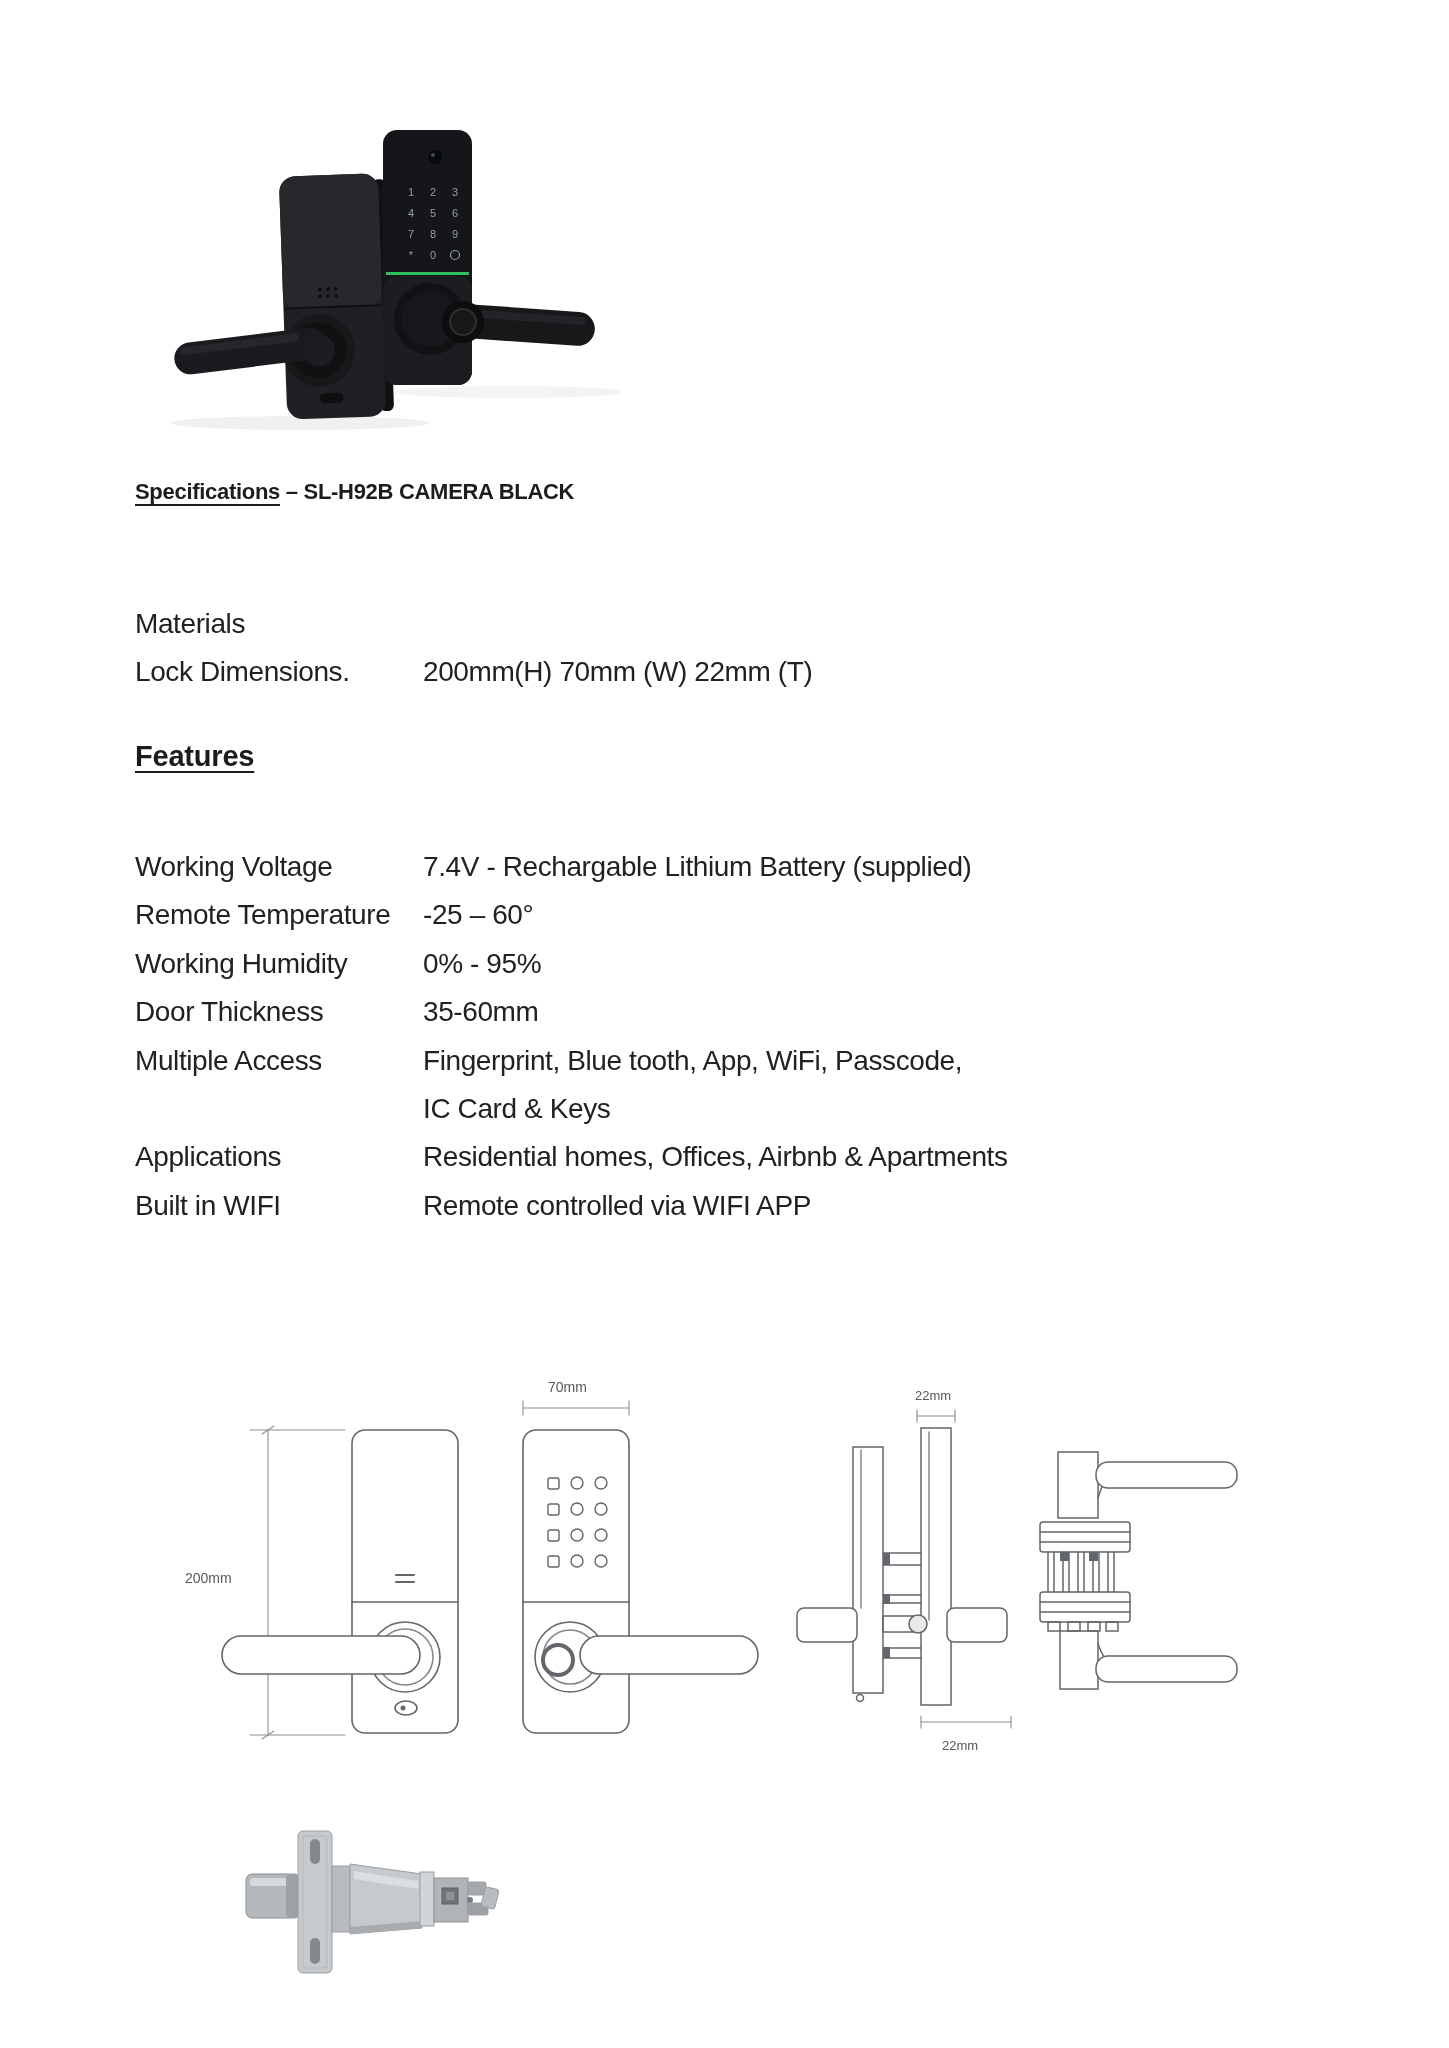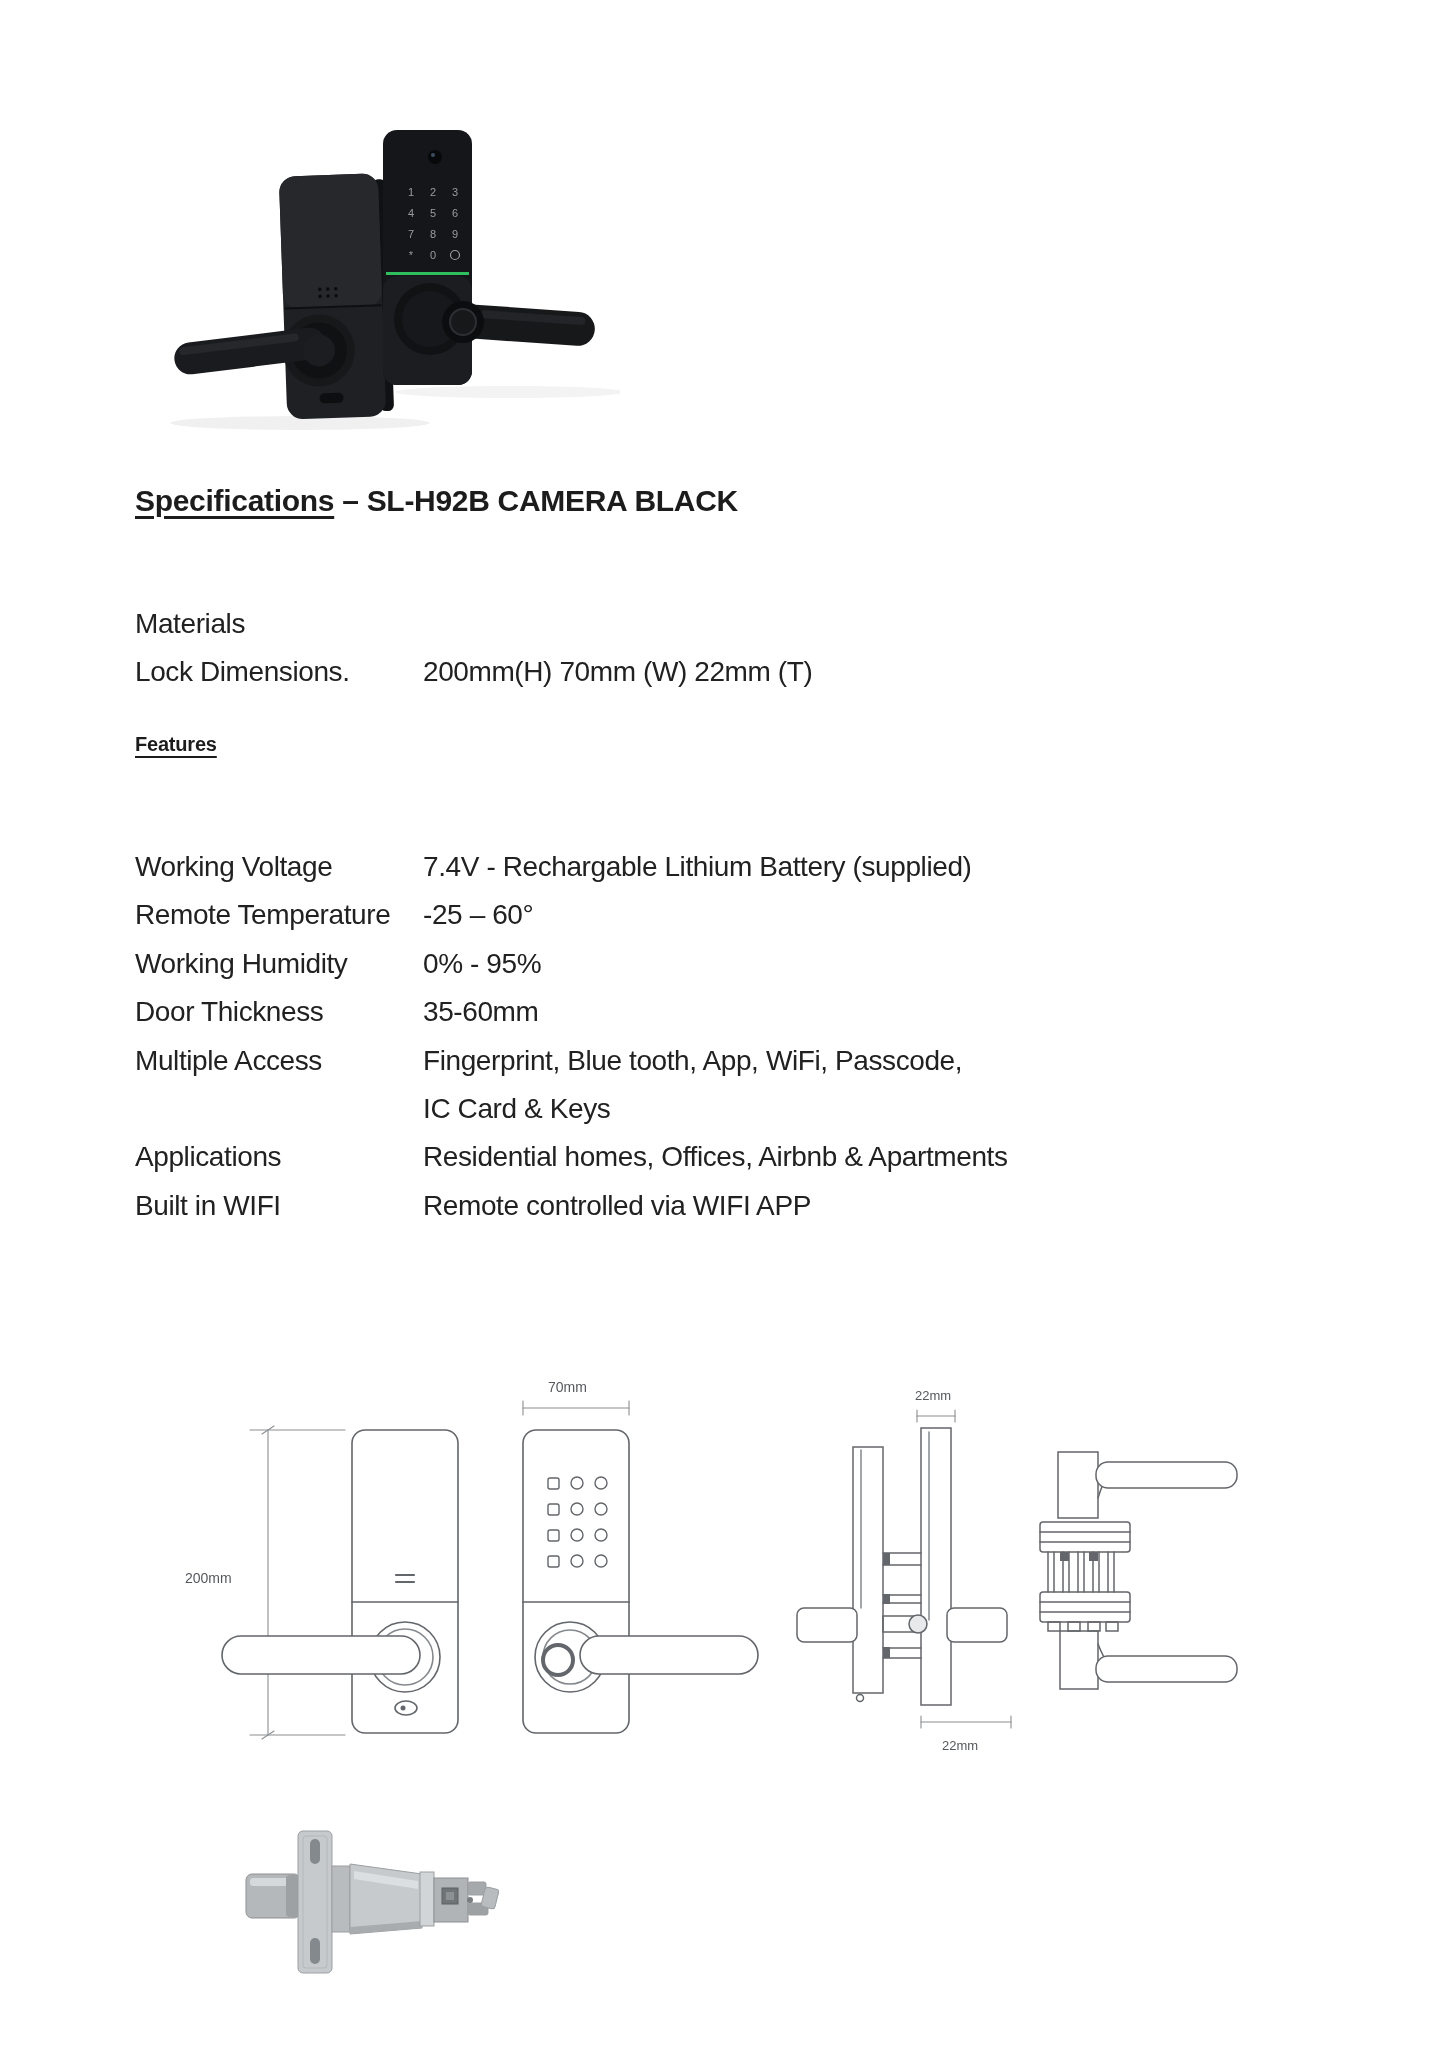--- a/index.html
+++ b/index.html
@@ -3,26 +3,26 @@
 <meta charset="utf-8">
 <style>
   html,body{margin:0;padding:0;}
   body{
     width:1449px;height:2048px;position:relative;background:#ffffff;
     font-family:"Liberation Sans",sans-serif;color:#1c1c1c;overflow:hidden;
   }
   .abs{position:absolute;}
   
   .heading{
-    left:135px;top:464px;font-size:30px;font-weight:bold;letter-spacing:-0.3px;
+    left:135px;top:464px;font-size:22px;font-weight:bold;letter-spacing:-0.3px;
     white-space:nowrap;
   }
   .heading .u{text-decoration:underline;text-underline-offset:5px;}
   .features-heading{
-    left:135px;top:716px;font-size:20px;font-weight:bold;letter-spacing:-0.2px;
+    left:135px;top:716px;font-size:29px;font-weight:bold;letter-spacing:-0.2px;
     text-decoration:underline;text-underline-offset:5px;
   }
   
   .table{left:135px;width:1180px;margin-top:38px;}
   .specs{top:562px;}
   .features{top:805px;}
   .row{display:grid;grid-template-columns:288px 1fr;line-height:48.4px;}
   .row .lbl,.row .val{
     font-size:28px;letter-spacing:-0.4px;white-space:pre;color:#212121;
   }

